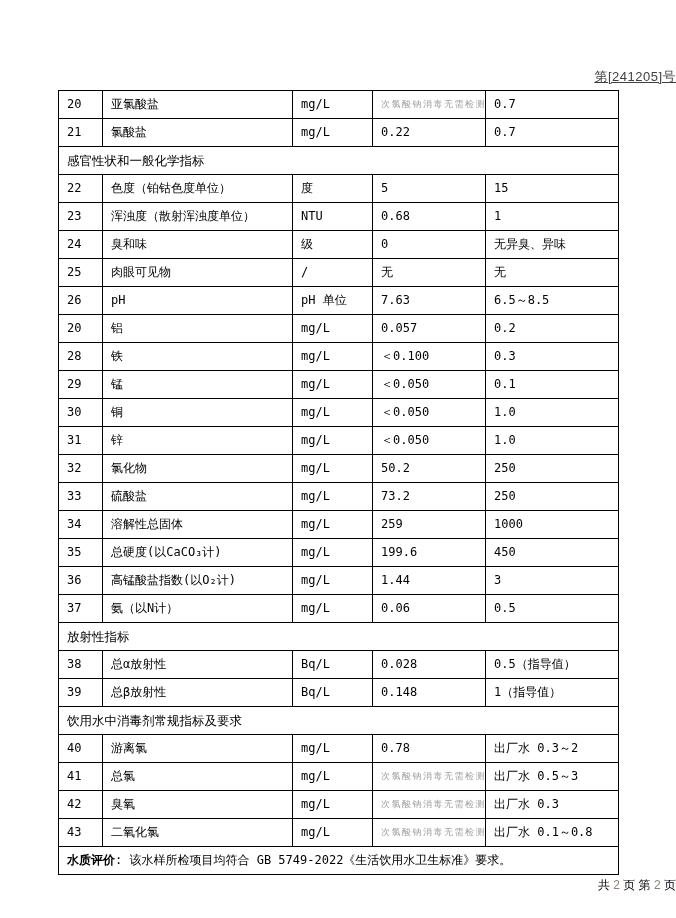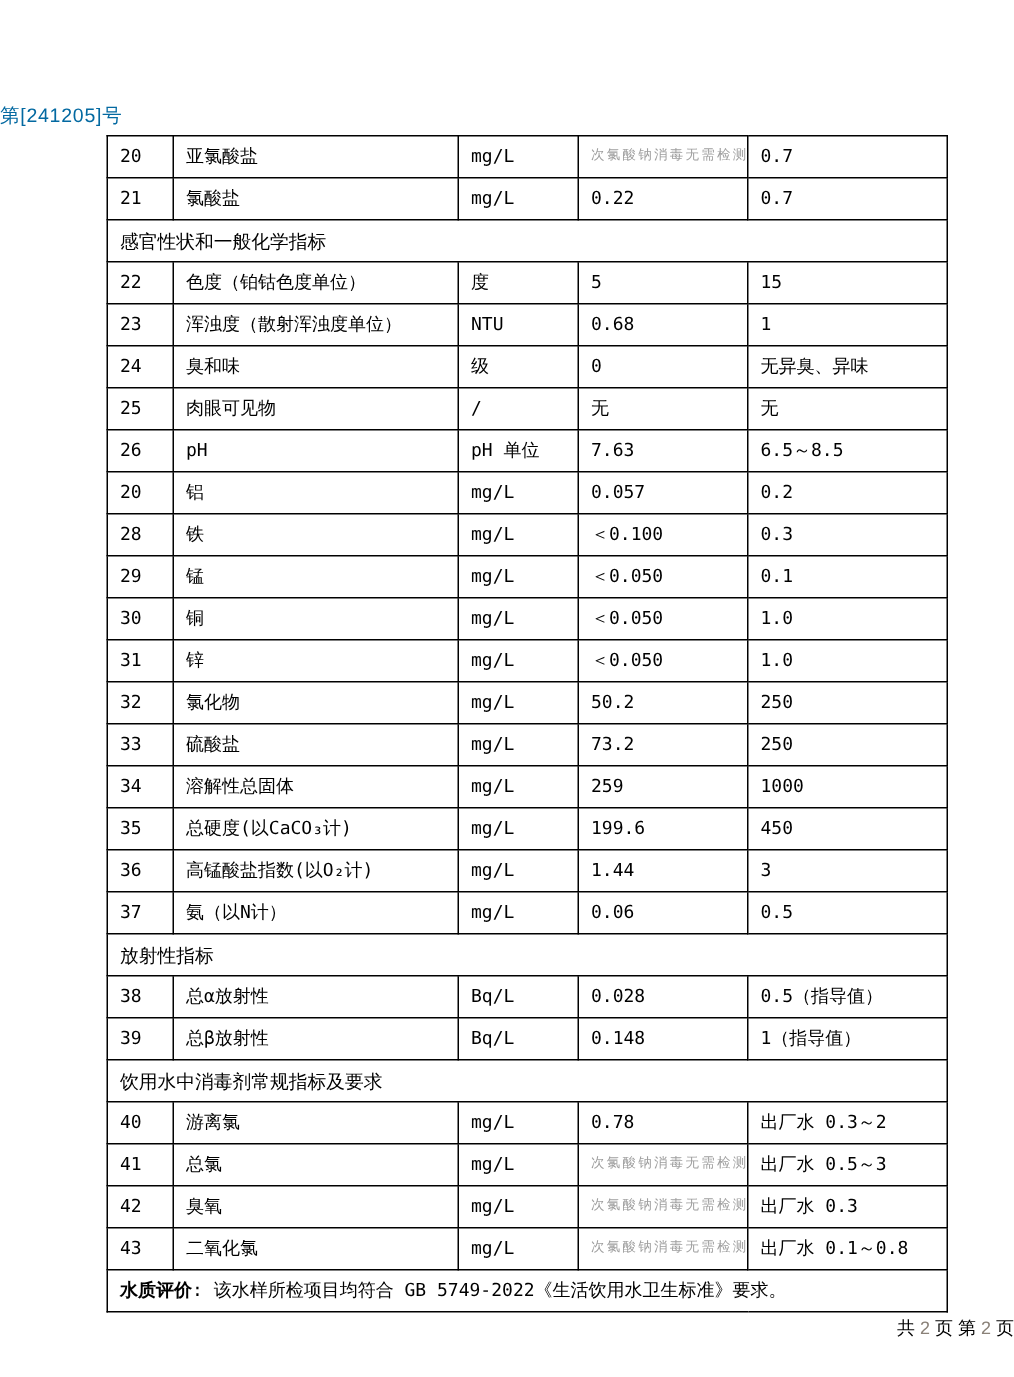--- a/index.html
+++ b/index.html
@@ -10,29 +10,30 @@
     background: #ffffff;
     font-family: "Liberation Sans", sans-serif;
     color: #000;
     overflow: hidden;
   }
   .doc-title {
     position: absolute;
     top: 68px;
     left: 0;
     width: 100%;
-    text-align: left;
+    text-align: right;
     font-size: 13px;
     letter-spacing: 0.5px;
-    color: #0369a1;
+    color: #404040;
+    text-decoration: underline;
   }
   table.report {
     position: absolute;
     top: 90px;
-    left: 71px;
+    left: 58px;
     width: 560px;
     border-collapse: collapse;
     table-layout: fixed;
     font-family: "DejaVu Sans Mono", "Liberation Sans", sans-serif;
     font-size: 12px;
   }
   table.report td {
     border: 1px solid #000;
     height: 27px;
     line-height: 27px;

